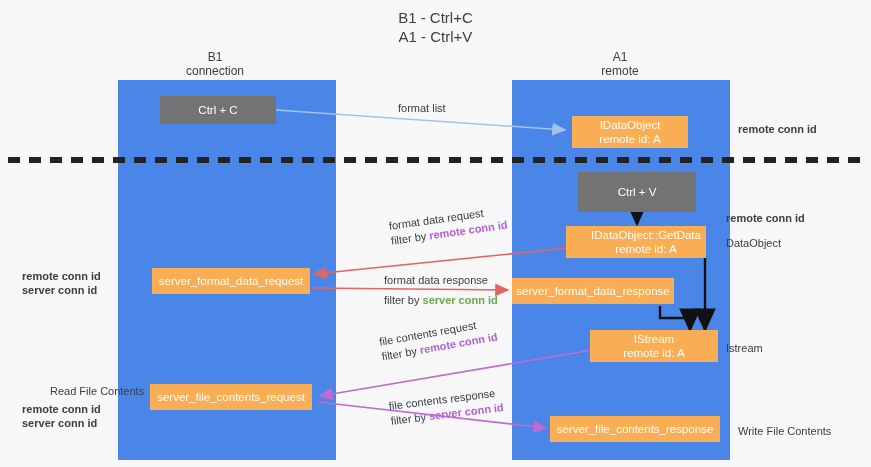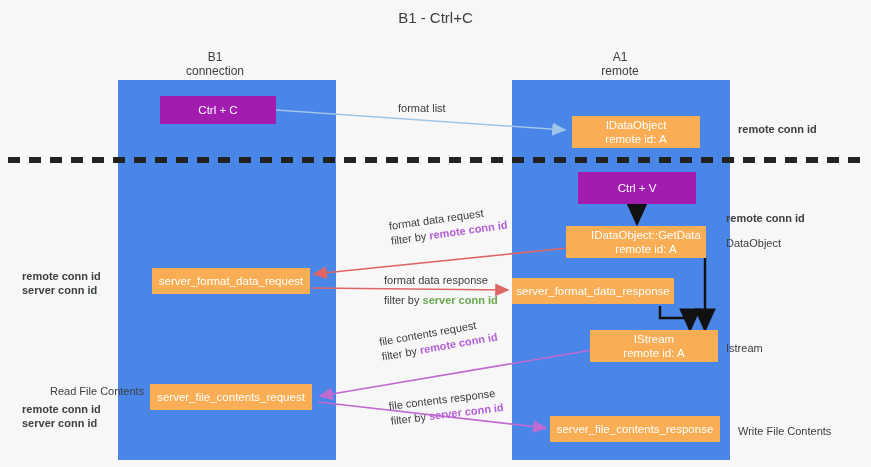--- a/index.html
+++ b/index.html
@@ -23,41 +23,42 @@
   }
 
   .lane{background:#4a86e8;}
 
   .box{
     box-sizing:border-box;
     display:flex;flex-direction:column;align-items:center;justify-content:center;
     color:#ffffff;font-size:11.5px;line-height:14px;text-align:center;
     padding:2px 4px;
   }
-  .box.green{background:#a21caf;}
+  .box.green{background:#737373;}
   .box.orange{background:#f9ad55;}
   .purple{color:#b45fd6;font-weight:bold;}
   .green-t{color:#6aa84f;font-weight:bold;}
 
   .lbl{font-size:11px;line-height:15px;color:#3c4043;white-space:nowrap;}
   .lbl .purple,.lbl .green-t{font-weight:bold;}
 
   .rot-a{transform:rotate(-8deg);transform-origin:left top;}
   .rot-b{transform:rotate(-10deg);transform-origin:left top;}
   .rot-c{transform:rotate(-7deg);transform-origin:left top;}
 
   svg.overlay{position:absolute;left:0;top:0;width:871px;height:467px;pointer-events:none;}
 </style>
 </head>
 <body>
 
 <div class="stage">
 
   <div class="abs title">
     <div>B1 - Ctrl+C</div>
+    <div>A1 - Ctrl+V</div>
   </div>
 
   <div class="abs colhead" style="left:145px;top:50px;width:140px;">
     <div>B1</div>
     <div>connection</div>
   </div>
   <div class="abs colhead" style="left:550px;top:50px;width:140px;">
     <div>A1</div>
     <div>remote</div>
   </div>
@@ -97,26 +98,26 @@
 
     <line x1="592" y1="350" x2="320" y2="396" stroke="#c16ad0" stroke-width="1.6" marker-end="url(#ah-purple)"></line>
 
     <line x1="318" y1="402" x2="546" y2="428" stroke="#c16ad0" stroke-width="1.6" marker-end="url(#ah-purple)"></line>
   </svg>
 
   <div class="abs box green" style="left:160px;top:96px;width:116px;height:28px;">
     <span>Ctrl + C</span>
   </div>
 
-  <div class="abs box orange" style="left:572px;top:116px;width:128px;height:32px;">
+  <div class="abs box orange" style="left:572px;top:116px;width:116px;height:32px;">
     <span>IDataObject</span>
     <span>remote id: A</span>
   </div>
 
-  <div class="abs box green" style="left:578px;top:172px;width:118px;height:32px;">
+  <div class="abs box green" style="left:578px;top:172px;width:118px;height:40px;">
     <span>Ctrl + V</span>
   </div>
 
   <div class="abs box orange" style="left:566px;top:226px;width:140px;height:32px;padding-left:24px;">
     <span>IDataObject::GetData</span>
     <span>remote id: A</span>
   </div>
 
   <div class="abs box orange" style="left:152px;top:268px;width:158px;height:26px;">
     <span>server_format_data_request</span>

